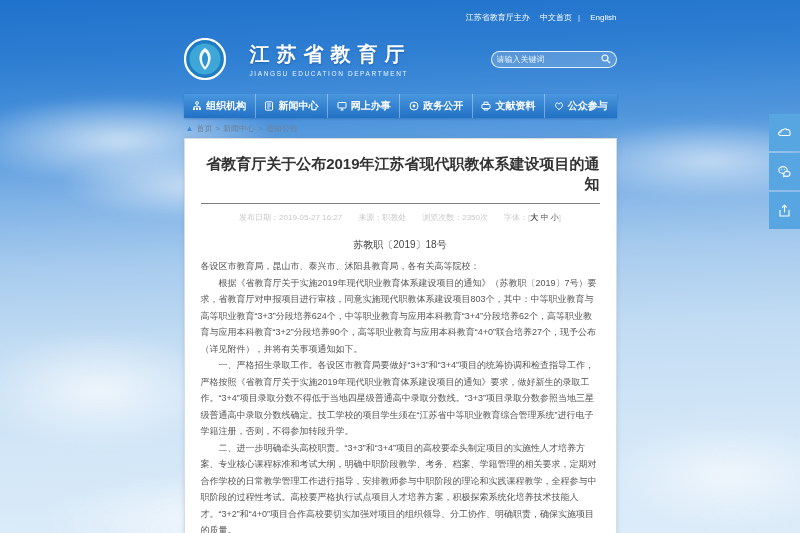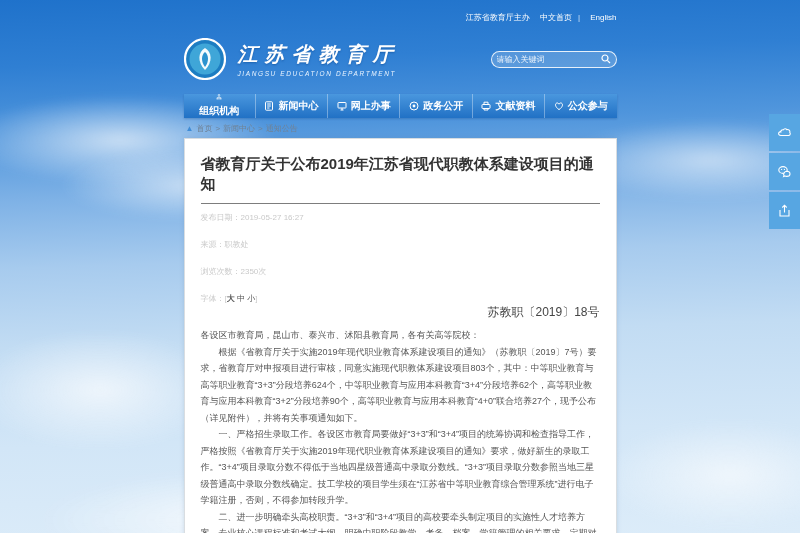--- a/index.html
+++ b/index.html
@@ -21,54 +21,54 @@
   .container { width:433px; margin:0 auto; position:relative; }
 
   
   .topbar { padding-top:12px; text-align:right; font-size:8px; color:#fff; }
   .topbar a { color:#fff; text-decoration:none; margin-left:8px; }
   .topbar .sep { margin-left:6px; color:#cfe3f7; }
 
   
   .header-row { display:flex; align-items:center; margin-top:10px; height:52px; }
   .emblem { width:42px; height:42px; flex:0 0 42px; }
-  .logo-text { margin-left:12px; color:#fff;font-style:italic; }
+  .logo-text { margin-left:24px; color:#fff; }
   .logo-cn { font-size:20px; font-weight:bold; letter-spacing:7px; text-shadow:0 1px 2px rgba(0,60,130,.45); white-space:nowrap; }
   .logo-en { font-size:6.5px; letter-spacing:1.6px; margin-top:2px; color:#eaf4ff; white-space:nowrap; }
   .searchbox { margin-left:auto; width:126px; height:17px; border:1px solid rgba(255,255,255,.85); border-radius:9px;
                background:rgba(255,255,255,.18); display:flex; align-items:center; padding:0 5px; }
   .searchbox input { flex:1; min-width:0; border:none; outline:none; background:transparent; font-size:8px; color:#fff;
                      font-family:"Liberation Sans","DejaVu Sans",sans-serif; }
   .searchbox input::placeholder { color:rgba(255,255,255,.9); }
   .search-ic { width:10px; height:10px; flex:0 0 10px; }
 
   
   .navbar { display:flex; margin-top:9px; height:24px; background:linear-gradient(#4a97de,#2171c5);
             box-shadow:0 1px 2px rgba(0,50,110,.25); }
   .nav-item { flex:1; display:flex; align-items:center; justify-content:center; gap:4px; color:#fff;
               font-size:10px; font-weight:bold; text-decoration:none; border-left:1px solid rgba(255,255,255,.35); cursor:pointer; }
-  .nav-item:first-child { border-left:none;flex-direction:column; }
+  .nav-item:first-child { border-left:none; }
   .nav-item svg { width:10px; height:10px; }
 
   
   .breadcrumb { display:flex; align-items:center; gap:3px; font-size:8px; color:#6f8296; padding:5px 2px 4px; }
   .breadcrumb a { color:#6f8296; text-decoration:none; }
   .bc-home { color:#3f8cd6; font-size:8px; }
 
   
   .panel { background:#fff; border:1px solid #d9dde1; box-shadow:0 0 4px rgba(90,130,170,.25);
            padding:15px 16px 18px; min-height:395px; }
-  .article-title { text-align:left; font-size:15px; font-weight:bold; color:#333; line-height:1.3; }
+  .article-title { text-align:right; font-size:15px; font-weight:bold; color:#333; line-height:1.3; }
   .title-divider { border-bottom:1px solid #7d7d7d; margin-top:10px; }
-  .meta { display:flex; justify-content:center; gap:16px; margin-top:8px; font-size:8px; color:#c9c9c9;flex-direction:column; }
+  .meta { display:flex; justify-content:center; gap:16px; margin-top:8px; font-size:8px; color:#c9c9c9; }
   .meta b { font-weight:normal; color:#c9c9c9; }
   .meta .fsz { color:#555; cursor:pointer; }
   .meta .fsz-big { font-weight:bold; }
 
-  .doc-number { text-align:right; font-size:12px; color:#454545; }
+  .doc-number { text-align:center; font-size:10px; color:#454545; margin-top:15px; }
   .body-text { margin-top:6px; font-size:9px; color:#565656; line-height:16.5px; }
   .body-text p { text-indent:2em; }
   .salutation { text-indent:0 !important; }
 
   
   .side-tools { position:absolute; right:0; top:114px; width:31px; display:flex; flex-direction:column; gap:2px; }
   .side-btn { width:31px; height:37px; background:#57a6e2; display:flex; align-items:center; justify-content:center; cursor:pointer; }
   .side-btn svg { width:15px; height:15px; }
 </style>
 </head>

